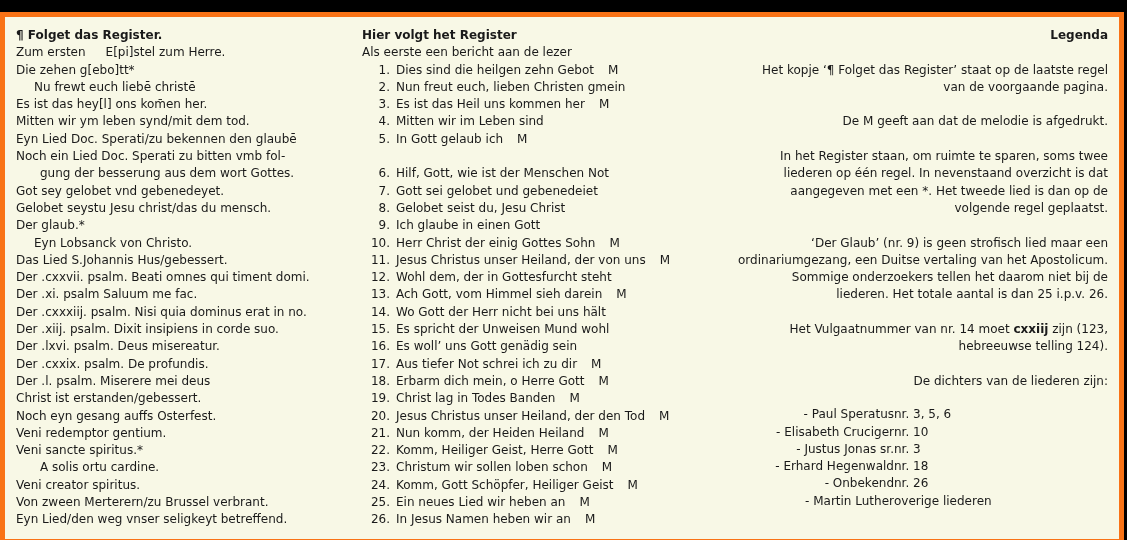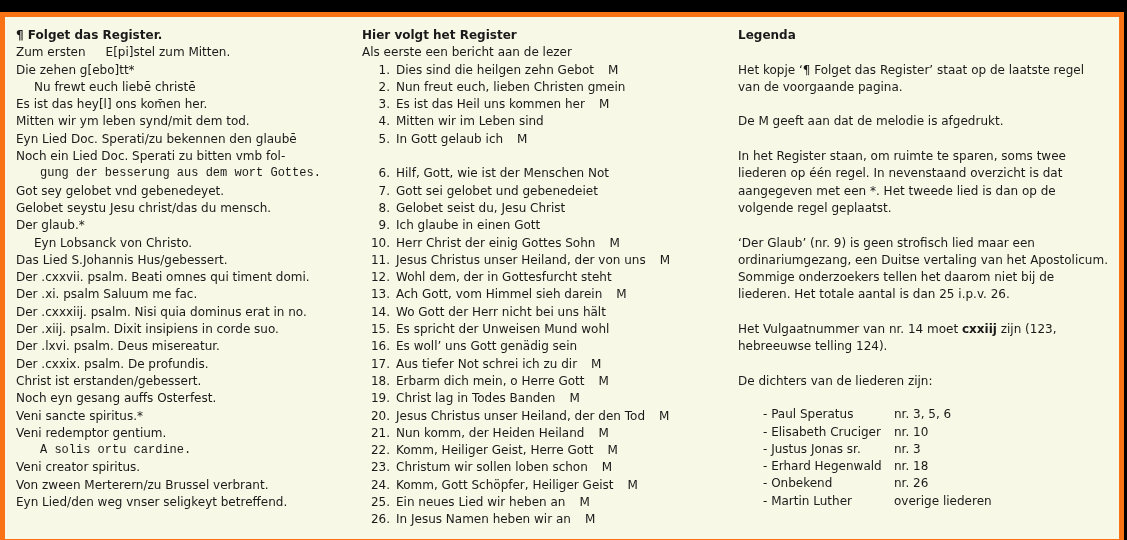--- a/index.html
+++ b/index.html
@@ -9,64 +9,65 @@
   }
   .frame {
     position: absolute; left: 0; top: 12px;
     width: 1114px; height: 522px;
     border: 5px solid #f97316;
     background: #f8f8e6;
   }
   .col { position: absolute; top: 10px; line-height: 17.3px; white-space: nowrap; }
   .col1 { left: 11px; }
   .col2 { left: 357px; }
-  .col3 { left: 733px; white-space: normal; width: 370px; }
+  .col3 { left: 733px; white-space: normal; width: 370px; text-align: right; }
   .title { font-weight: bold; }
   .indent { padding-left: 18px; }
-  .indent2 { padding-left: 24px; font-family: Liberation Mono, monospace; }
+  .indent2 { padding-left: 24px; }
   .num { display: inline-block; width: 28px; text-align: right; margin-right: 6px; }
   .m { margin-left: 14px; }
   .gap { display: block; height: 17.3px; }
   .para { margin: 0 0 17.3px 0; }
   .poets { margin: 16px; }
   .poet-row { display: flex; }
   .poet-name { width: 140px; padding-left: 9px; box-sizing: border-box; }
   .sp { display: inline-block; width: 20px; }
 </style>
 </head>
 <body>
 
 <div class="frame">
 
   <div class="col col1">
     <div class="title">¶ Folget das Register.</div>
-    <div><span>Zum ersten</span><span class="sp"></span><span>E[pi]stel zum Mitten.</span></div>
+    <div><span>Zum ersten</span><span class="sp"></span><span>E[pi]stel zum Herre.</span></div>
     <div id="orig-lines">
         <div class="">Die zehen g[ebo]tt*</div>
         <div class="indent">Nu frewt euch liebē christē</div>
         <div class="">Es ist das hey[l] ons kom̄en her.</div>
         <div class="">Mitten wir ym leben synd/mit dem tod.</div>
         <div class="">Eyn Lied Doc. Sperati/zu bekennen den glaubē</div>
         <div class="">Noch ein Lied Doc. Sperati zu bitten vmb fol-</div>
         <div class="indent2">gung der besserung aus dem wort Gottes.</div>
         <div class="">Got sey gelobet vnd gebenedeyet.</div>
         <div class="">Gelobet seystu Jesu christ/das du mensch.</div>
         <div class="">Der glaub.*</div>
         <div class="indent">Eyn Lobsanck von Christo.</div>
         <div class="">Das Lied S.Johannis Hus/gebessert.</div>
         <div class="">Der .cxxvii. psalm. Beati omnes qui timent domi.</div>
         <div class="">Der .xi. psalm Saluum me fac.</div>
         <div class="">Der .cxxxiij. psalm. Nisi quia dominus erat in no.</div>
         <div class="">Der .xiij. psalm. Dixit insipiens in corde suo.</div>
         <div class="">Der .lxvi. psalm. Deus misereatur.</div>
         <div class="">Der .cxxix. psalm. De profundis.</div>
+        <div class="">Der .l. psalm. Miserere mei deus</div>
         <div class="">Christ ist erstanden/gebessert.</div>
         <div class="">Noch eyn gesang auffs Osterfest.</div>
+        <div class="">Veni redemptor gentium.</div>
         <div class="">Veni sancte spiritus.*</div>
-        <div class="">Veni redemptor gentium.</div>
         <div class="indent2">A solis ortu cardine.</div>
         <div class="">Veni creator spiritus.</div>
         <div class="">Von zween Merterern/zu Brussel verbrant.</div>
         <div class="">Eyn Lied/den weg vnser seligkeyt betreffend.</div>
       </div>
   </div>
 
   <div class="col col2">
     <div class="title">Hier volgt het Register</div>
     <div>Als eerste een bericht aan de lezer</div>

